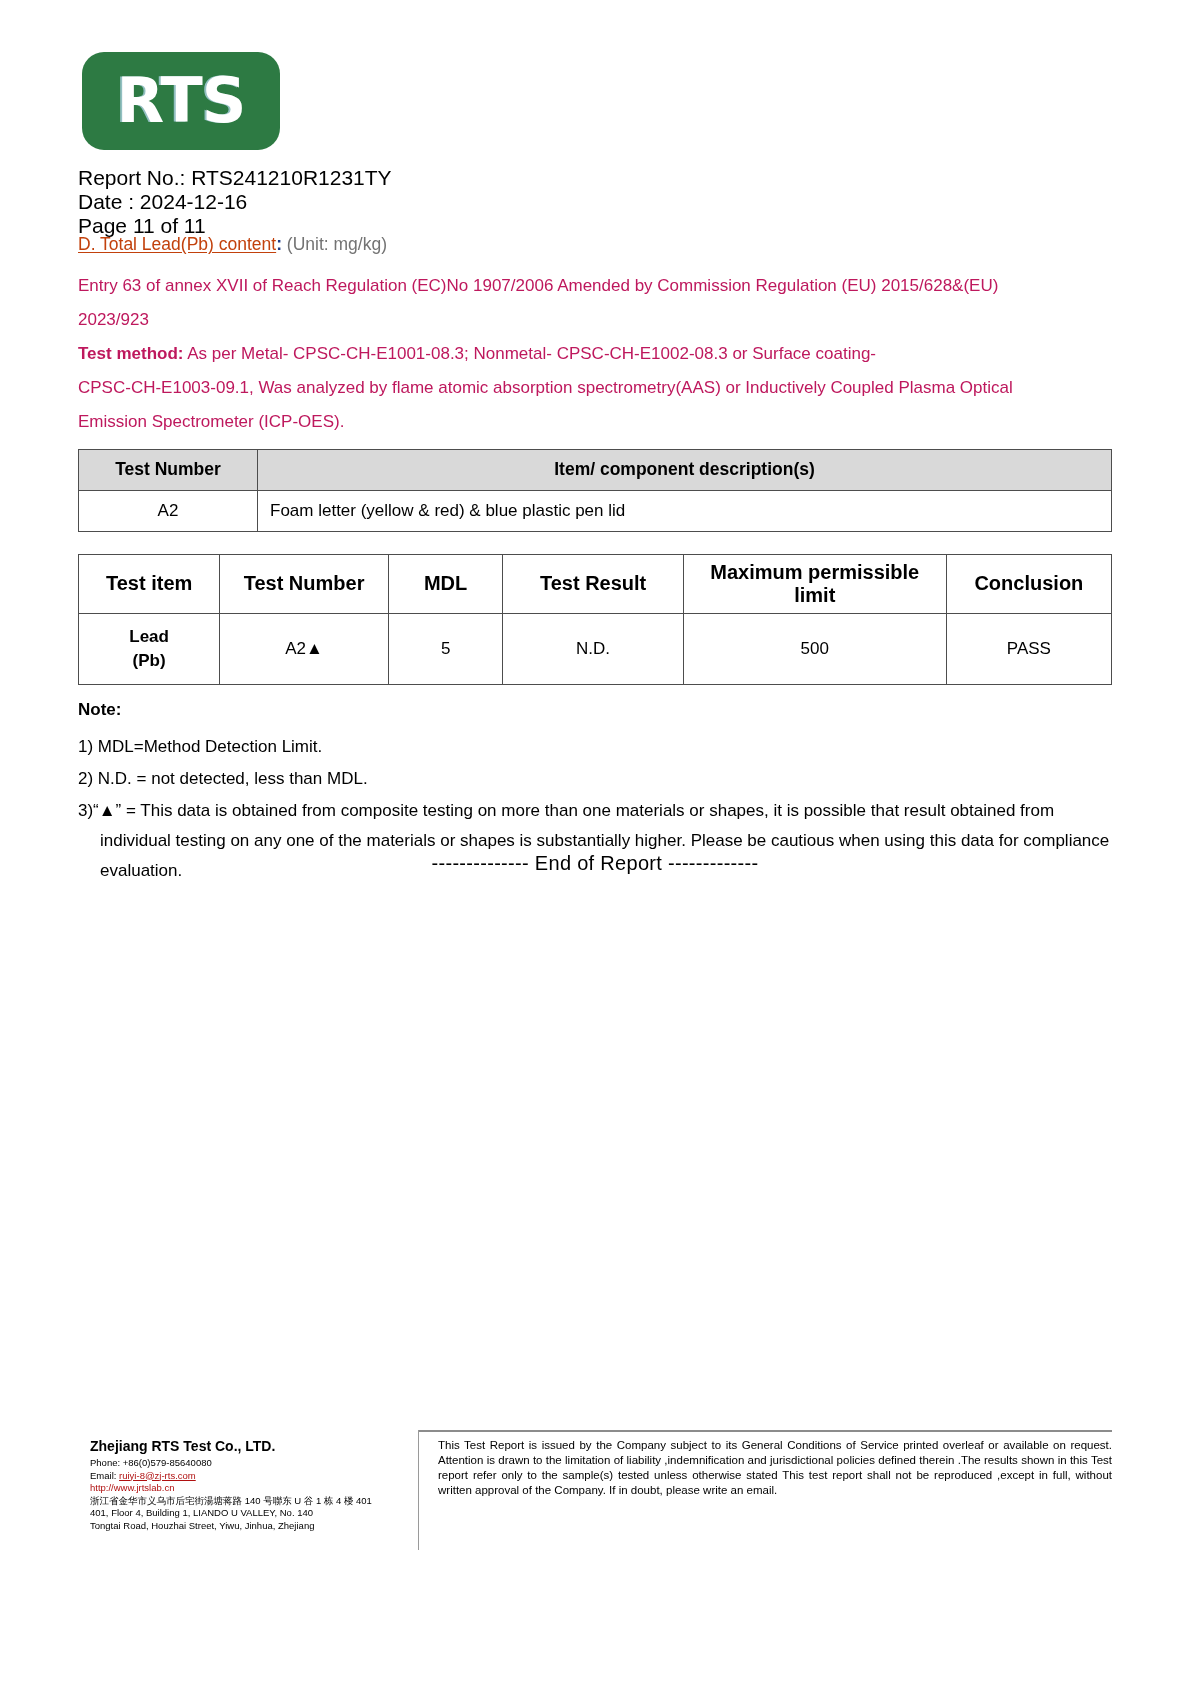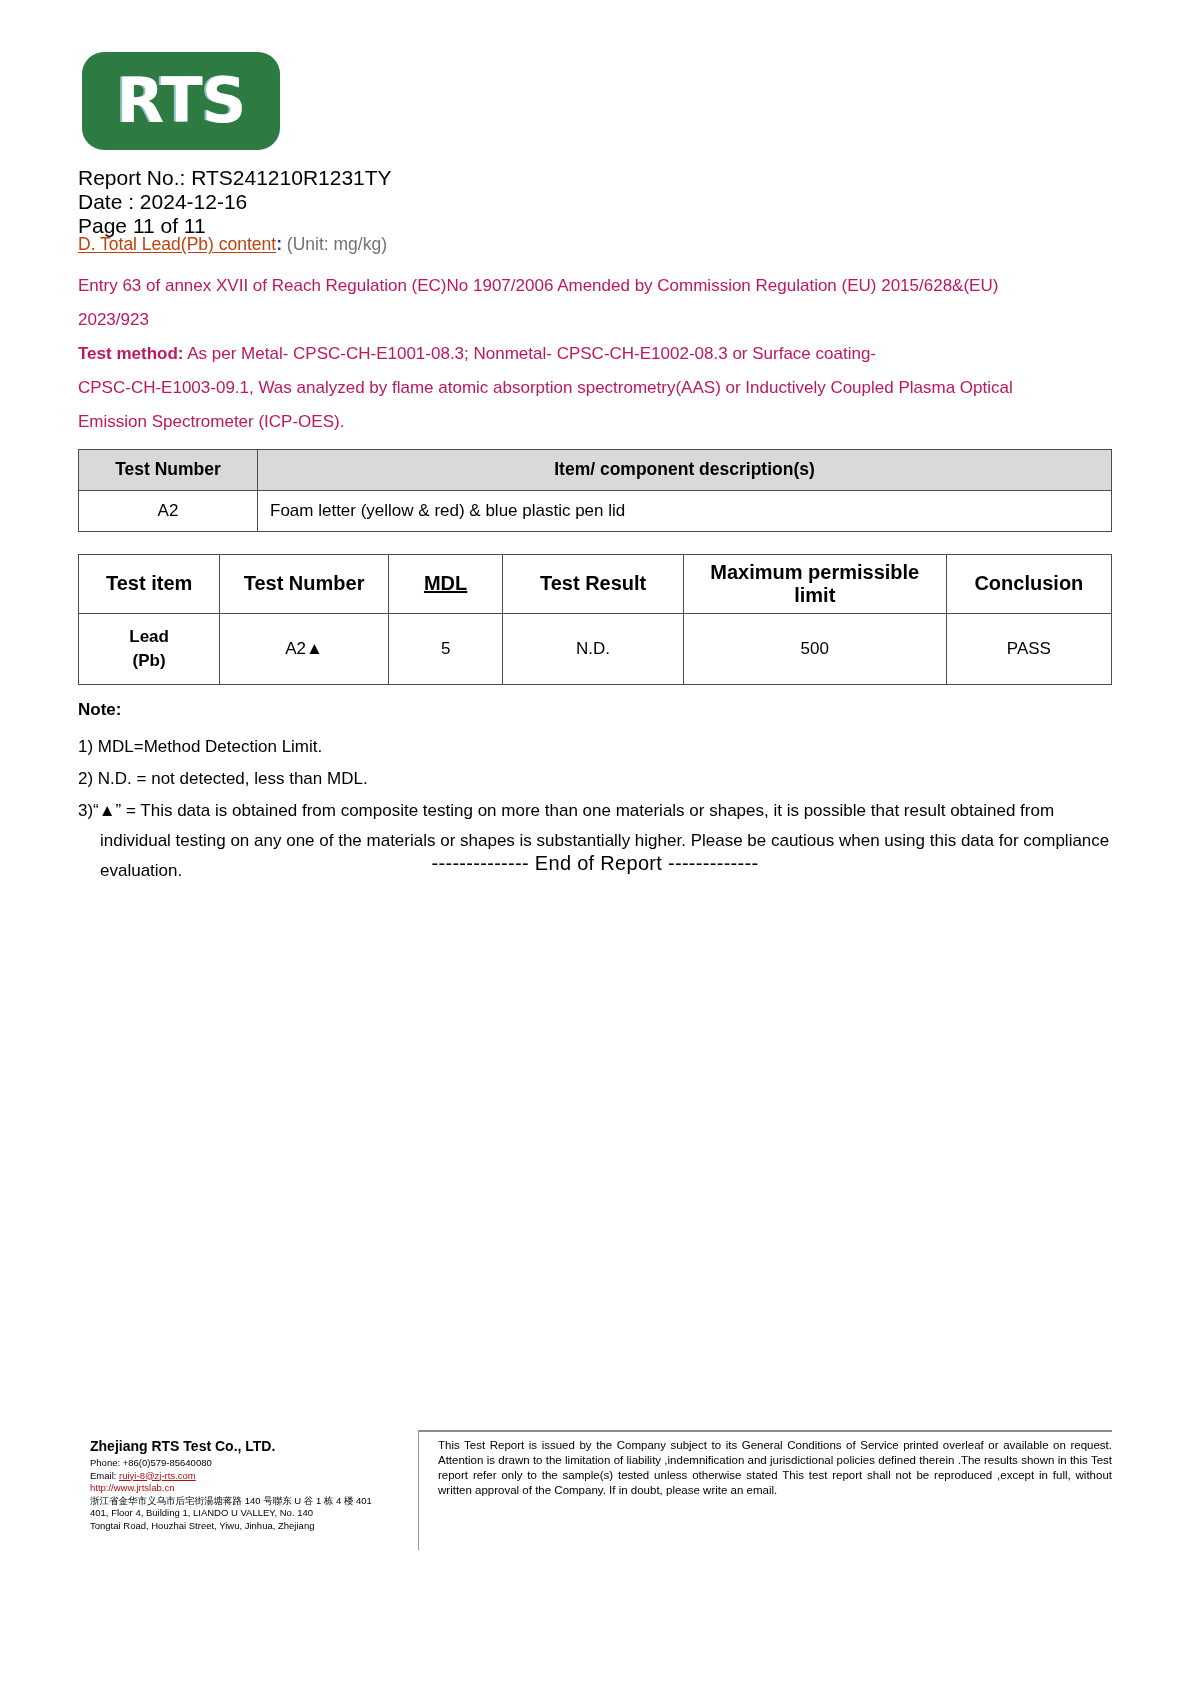--- a/index.html
+++ b/index.html
@@ -138,21 +138,21 @@
   table.tbl-res td {
     text-align: center;
     height: 58px;
   }
   table.tbl-res td.item-cell {
     font-weight: bold;
     line-height: 24px;
   }
   .col-item   { width: 128px; }
   .col-tnum   { width: 155px; }
-  .col-mdl    { width: 100px; text-decoration: underline; }
+  .col-mdl    { width: 100px; }
   .col-res    { width: 168px; }
   .col-max    { width: 252px; }
   .col-concl  { width: 150px; }
 
   
   .notes {
     margin-top: 15px;
     font-size: 17px;
   }
   .notes .note-title {

